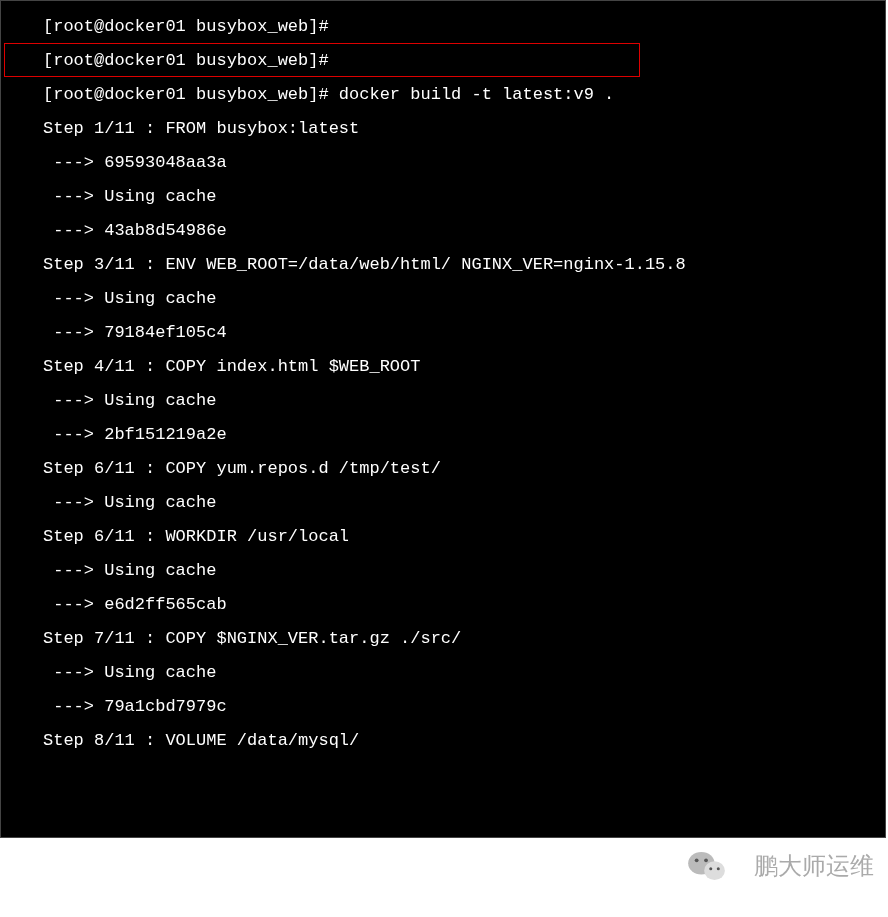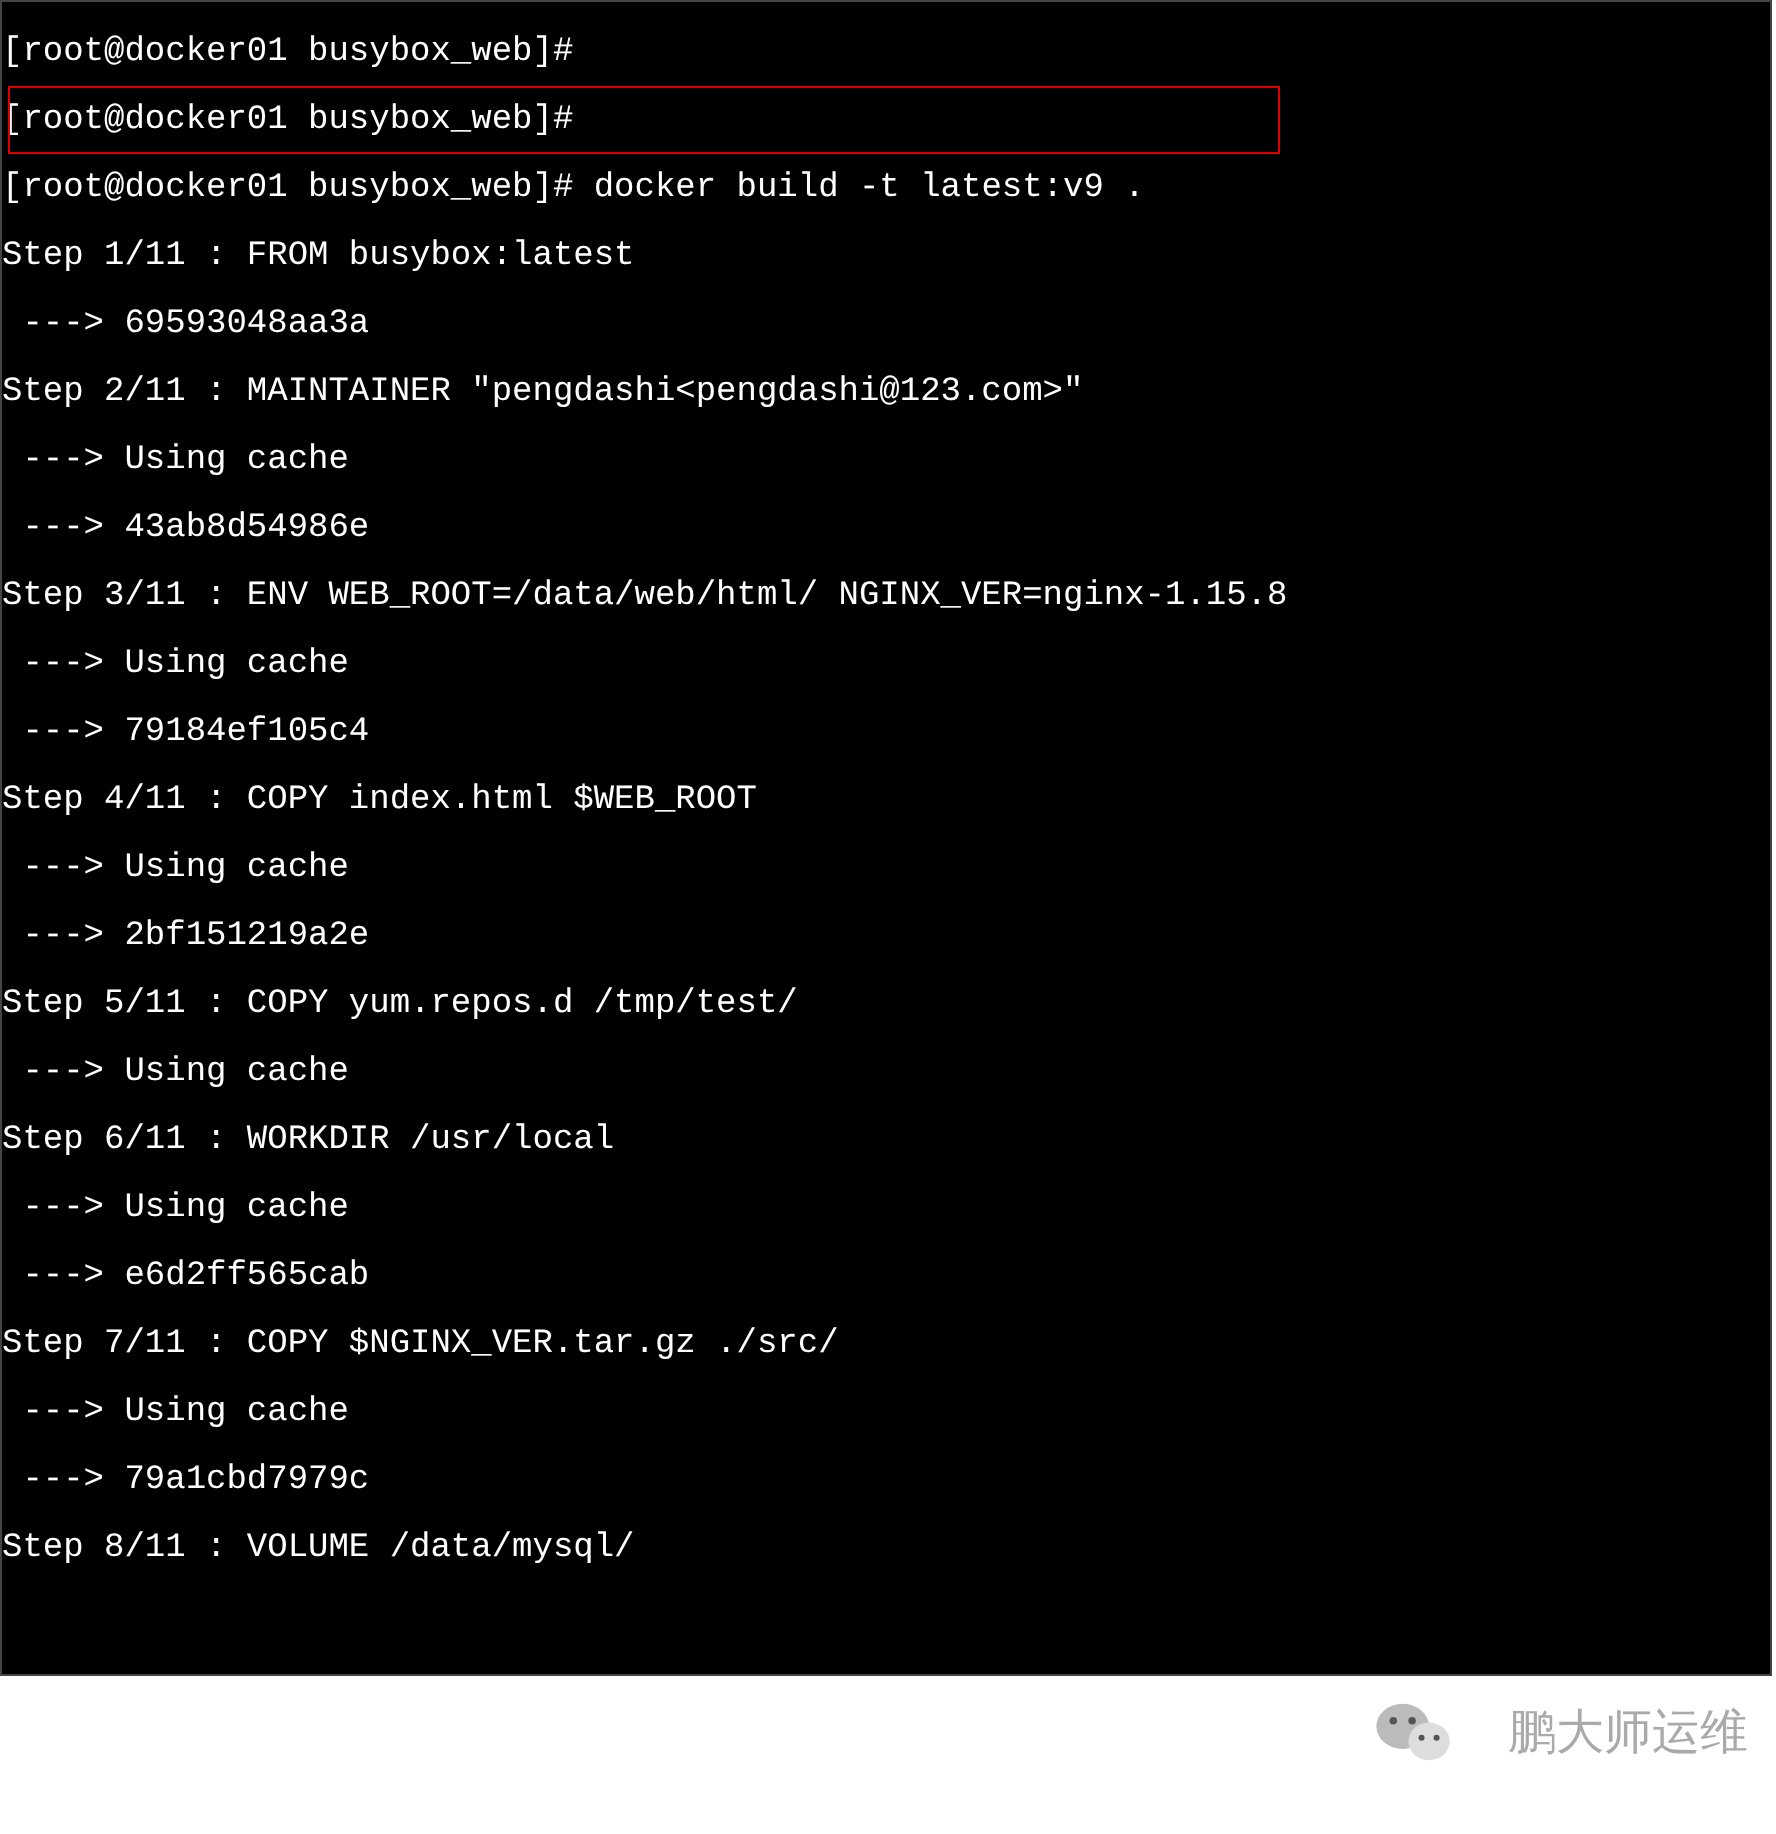--- a/index.html
+++ b/index.html
@@ -18,20 +18,21 @@
     font-size: 17px;
     line-height: 17px;
     white-space: pre;
     box-sizing: border-box;
     border: 1px solid #444;
     overflow: hidden;
   }
   .line {
     display: block;
     min-height: 17px;
+    padding-left: 42px;
   }
   .hlbox {
     border: 1px solid #d00;
     position: absolute;
     background: transparent;
     pointer-events: none;
   }
   .watermark {
     position: absolute;
     right: 14px;
@@ -60,30 +61,29 @@
 </head>
 <body>
 <div class="container">
 
 <div class="terminal">
 <span class="line">[root@docker01 busybox_web]#</span>
 <span class="line">[root@docker01 busybox_web]#</span>
 <span class="line"><span class="prompt-part">[root@docker01 busybox_web]# </span><span class="prompt-part">docker build -t latest:v9 .</span></span>
 <span class="line">Step 1/11 : FROM busybox:latest</span>
 <span class="line"> ---&gt; 69593048aa3a</span>
-<span class="line">Step 2/11 : MAINTAINER "pengdashi&lt;pengdashi@123.com&gt;"</span>
 <span class="line"> ---&gt; Using cache</span>
 <span class="line"> ---&gt; 43ab8d54986e</span>
 <span class="line">Step 3/11 : ENV WEB_ROOT=/data/web/html/ NGINX_VER=nginx-1.15.8</span>
 <span class="line"> ---&gt; Using cache</span>
 <span class="line"> ---&gt; 79184ef105c4</span>
 <span class="line">Step 4/11 : COPY index.html $WEB_ROOT</span>
 <span class="line"> ---&gt; Using cache</span>
 <span class="line"> ---&gt; 2bf151219a2e</span>
-<span class="line">Step 5/11 : COPY yum.repos.d /tmp/test/</span>
+<span class="line">Step 6/11 : COPY yum.repos.d /tmp/test/</span>
 <span class="line"> ---&gt; Using cache</span>
 <span class="line">Step 6/11 : WORKDIR /usr/local</span>
 <span class="line"> ---&gt; Using cache</span>
 <span class="line"> ---&gt; e6d2ff565cab</span>
 <span class="line">Step 7/11 : COPY $NGINX_VER.tar.gz ./src/</span>
 <span class="line"> ---&gt; Using cache</span>
 <span class="line"> ---&gt; 79a1cbd7979c</span>
 <span class="line">Step 8/11 : VOLUME /data/mysql/</span>
 
 

